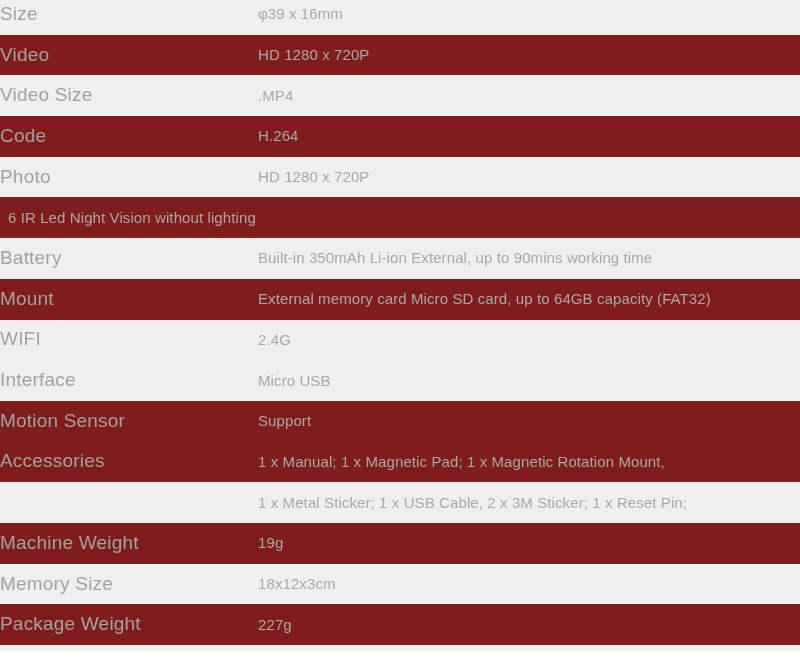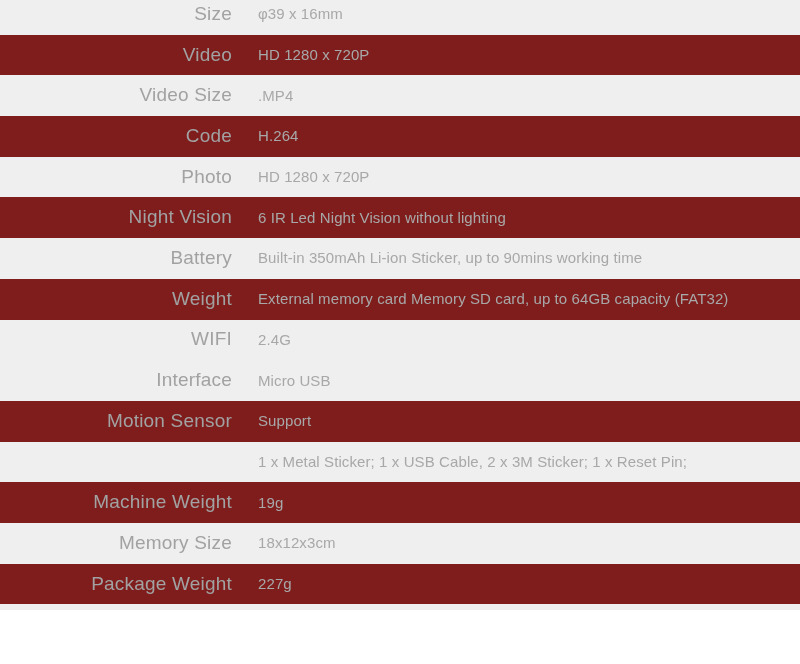--- a/index.html
+++ b/index.html
@@ -26,21 +26,21 @@
     height: 40.7px;
     box-sizing: border-box;
     background: #7f1d1d;
   }
   .spec-row.striped {
     background: #efefef;
   }
   .spec-label {
     width: 250px;
     flex: 0 0 250px;
-    text-align: right;
+    text-align: left;
     box-sizing: border-box;
     padding-right: 18px;
     color: #a2a2a2;
     font-size: 19px;
     font-weight: 400;
     letter-spacing: 0.2px;
     line-height: 1.1;
     white-space: nowrap;
   }
   .spec-value {
@@ -78,42 +78,45 @@
     </div>
     <div class="spec-row">
       <div class="spec-label">Code</div>
       <div class="spec-value">H.264</div>
     </div>
     <div class="spec-row striped">
       <div class="spec-label">Photo</div>
       <div class="spec-value">HD 1280 x 720P</div>
     </div>
     <div class="spec-row">
-      <div class="spec-label">Night Vision</div>
       <div class="spec-value">6 IR Led Night Vision without lighting</div>
     </div>
     <div class="spec-row striped">
       <div class="spec-label">Battery</div>
-      <div class="spec-value">Built-in 350mAh Li-ion Sticker, up to 90mins working time</div>
+      <div class="spec-value">Built-in 350mAh Li-ion External, up to 90mins working time</div>
     </div>
     <div class="spec-row">
-      <div class="spec-label">Weight</div>
-      <div class="spec-value">External memory card Memory SD card, up to 64GB capacity (FAT32)</div>
+      <div class="spec-label">Mount</div>
+      <div class="spec-value">External memory card Micro SD card, up to 64GB capacity (FAT32)</div>
     </div>
     <div class="spec-row striped">
       <div class="spec-label">WIFI</div>
       <div class="spec-value">2.4G</div>
     </div>
     <div class="spec-row striped">
       <div class="spec-label">Interface</div>
       <div class="spec-value">Micro USB</div>
     </div>
     <div class="spec-row">
       <div class="spec-label">Motion Sensor</div>
       <div class="spec-value">Support</div>
+    </div>
+    <div class="spec-row">
+      <div class="spec-label">Accessories</div>
+      <div class="spec-value">1 x Manual; 1 x Magnetic Pad; 1 x Magnetic Rotation Mount,</div>
     </div>
     <div class="spec-row striped">
       <div class="spec-label"></div>
       <div class="spec-value">1 x Metal Sticker; 1 x USB Cable, 2 x 3M Sticker; 1 x Reset Pin;</div>
     </div>
     <div class="spec-row">
       <div class="spec-label">Machine Weight</div>
       <div class="spec-value">19g</div>
     </div>
     <div class="spec-row striped">

